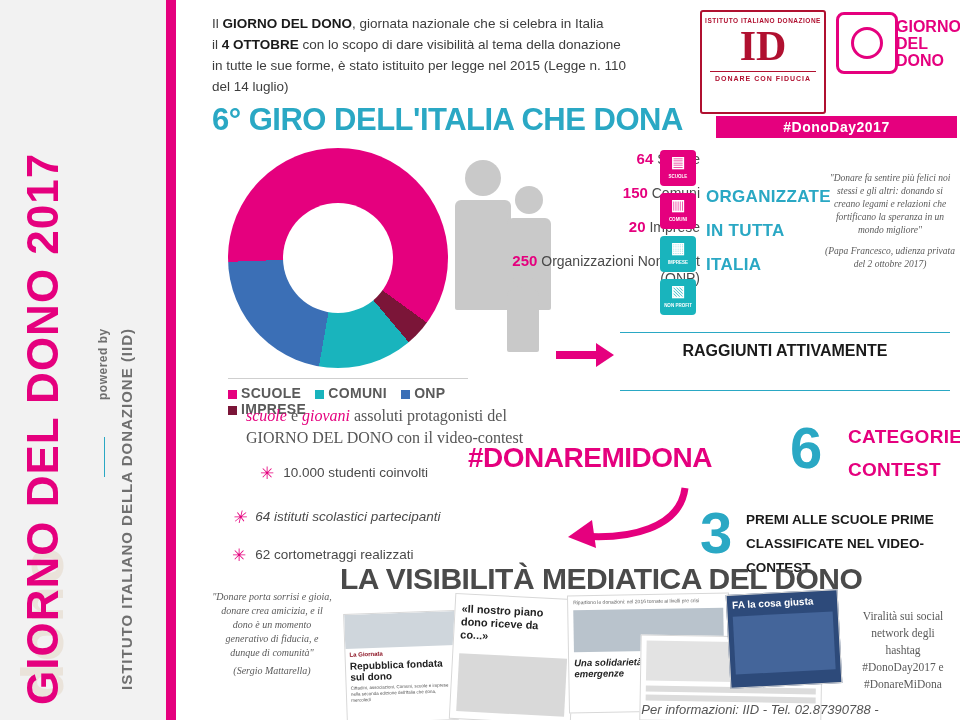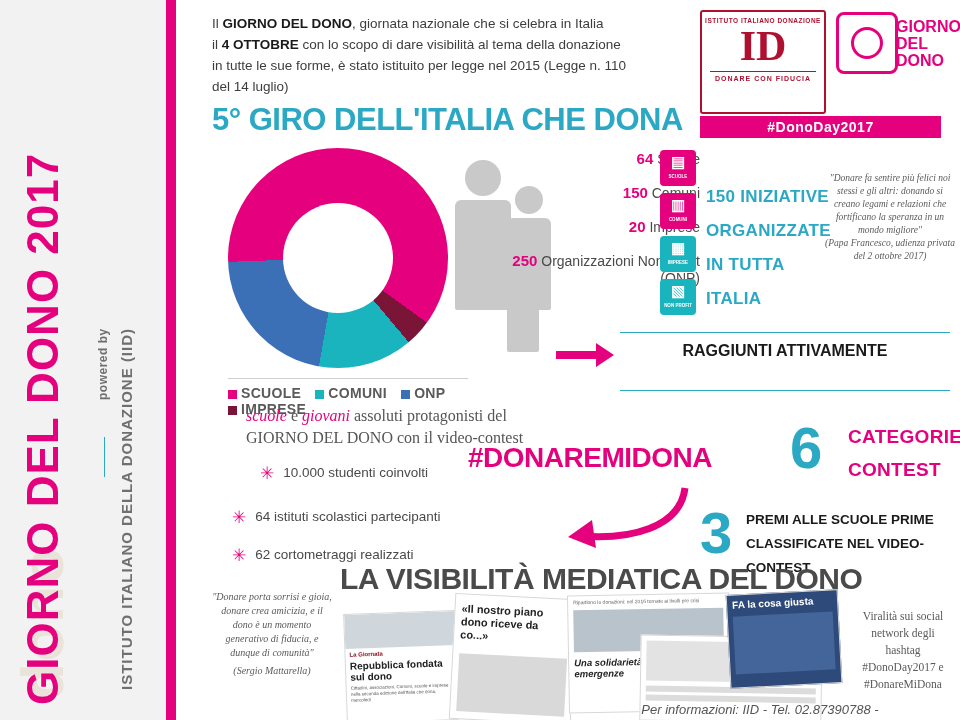--- a/index.html
+++ b/index.html
@@ -76,21 +76,21 @@
   #logo-gdd .mark{
     position:absolute;left:2px;top:2px;width:56px;height:56px;border:3px solid #e5007e;border-radius:8px;
   }
   #logo-gdd .mark:after{
     content:"";position:absolute;left:12px;top:12px;width:26px;height:26px;border:3px solid #e5007e;border-radius:50%;
   }
   #logo-gdd .txt{
     position:absolute;left:62px;top:8px;color:#e5007e;font-weight:bold;font-size:16px;line-height:17px;
   }
   #hashtag-bar{
-    position:absolute;left:0;top:106px;width:241px;height:22px;background:#e5007e;color:#fff;
+    position:absolute;left:16px;top:106px;width:241px;height:22px;background:#e5007e;color:#fff;
     font-size:14px;font-weight:bold;text-align:center;line-height:22px;letter-spacing:.5px;
   }
 
   
   #giro-title{
     position:absolute;left:212px;top:102px;
     font-size:31px;font-weight:bold;color:#2aa8c4;letter-spacing:-.5px;
   }
 
   
@@ -246,21 +246,21 @@
     </div>
   </div>
   <div id="logo-iid">
     <div class="small-top">ISTITUTO ITALIANO DONAZIONE</div>
     <div class="big">ID</div>
     <div class="small-bot">DONARE CON FIDUCIA</div>
   </div>
   <div id="hashtag-bar">#DonoDay2017</div>
 </div>
 
-<div id="giro-title">5° GIRO DELL'ITALIA CHE DONA</div>
+<div id="giro-title">6° GIRO DELL'ITALIA CHE DONA</div>
 
 <div id="donut-wrap">
   <div id="donut"></div>
 </div>
 <div id="legend-line"></div>
 <div id="legend">
   <span class="it"><span class="sw" style="background:#e5007e"></span><span>SCUOLE</span></span>
   <span class="it"><span class="sw" style="background:#19b4bd"></span><span>COMUNI</span></span>
   <span class="it"><span class="sw" style="background:#3b6fb6"></span><span>ONP</span></span>
   <span class="it"><span class="sw" style="background:#7b1538"></span><span>IMPRESE</span></span>
@@ -294,45 +294,44 @@
       <span class="glyph">▦</span>
       <span class="cap">IMPRESE</span>
     </div>
   <div class="sicon" style="background:#19b4bd">
       <span class="glyph">▧</span>
       <span class="cap">NON PROFIT</span>
     </div>
 </div>
 
 <div id="iniziative">
-  <div>150 INIZIATIVE</div>
   <div>ORGANIZZATE</div>
   <div>IN TUTTA ITALIA</div>
 </div>
 
 <div id="papa">
   <div>"Donare fa sentire più felici noi stessi e gli altri: donando si creano legami e relazioni che fortificano la speranza in un mondo migliore"</div>
-  <div style="margin-top:0">(Papa Francesco, udienza privata del 2 ottobre 2017)</div>
+  <div style="margin-top:8px">(Papa Francesco, udienza privata del 2 ottobre 2017)</div>
 </div>
 
 <svg id="arrow1" viewBox="0 0 60 30">
   <path d="M0 11 H40 V3 L58 15 L40 27 V19 H0 Z" fill="#e5007e"></path>
 </svg>
 <div id="cit-line-top"></div>
 <div id="cittadini">
   <div>RAGGIUNTI ATTIVAMENTE</div>
 </div>
 <div id="cit-line-bot"></div>
 
 <div id="scuole-head">
   <i>scuole</i><span> e </span><i>giovani</i><span> assoluti protagonisti del</span><br>
   <span>GIORNO DEL DONO con il video-contest</span>
 </div>
 <div class="bullet-row" style="top:463px;margin-left:28px;"><span class="star">✳</span><span>10.000 studenti coinvolti</span></div>
-<div class="bullet-row" style="top:507px;"><span class="star">✳</span><span>64 istituti scolastici partecipanti</span></div>
+<div class="bullet-row" style="top:507px;font-style:italic;"><span class="star">✳</span><span>64 istituti scolastici partecipanti</span></div>
 <div class="bullet-row" style="top:545px;"><span class="star">✳</span><span>62 cortometraggi realizzati</span></div>
 
 <div id="hash-big">#DONAREMIDONA</div>
 <svg id="arrow2" viewBox="0 0 130 70">
   <path d="M125 8 C120 48 70 60 20 56" stroke="#e5007e" stroke-width="7" fill="none"></path>
   <path d="M32 40 L8 57 L36 68 Z" fill="#e5007e"></path>
 </svg>
 
 <div id="six">6</div>
 <div id="six-txt">

